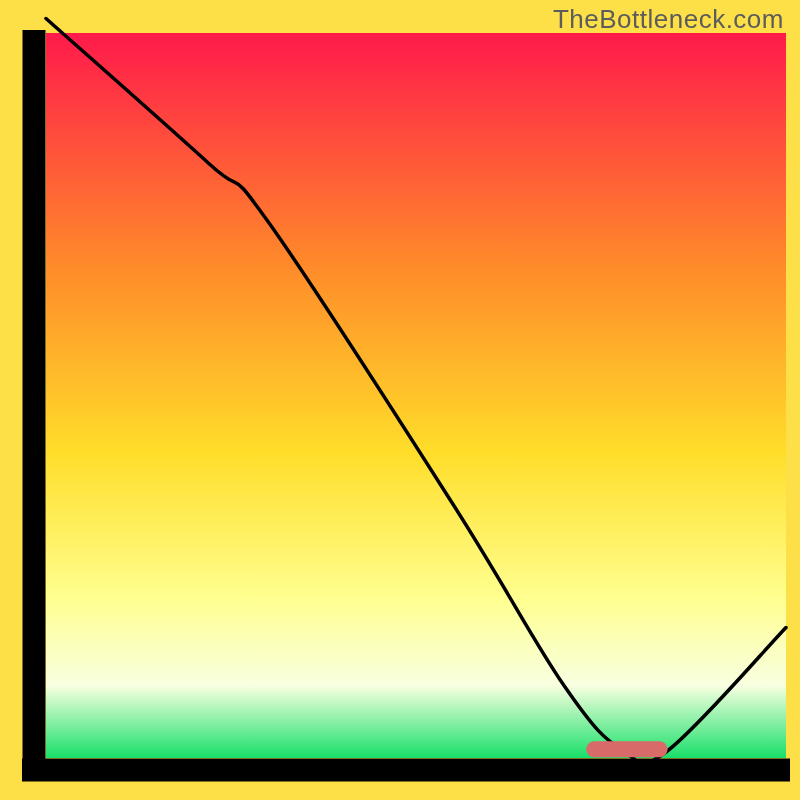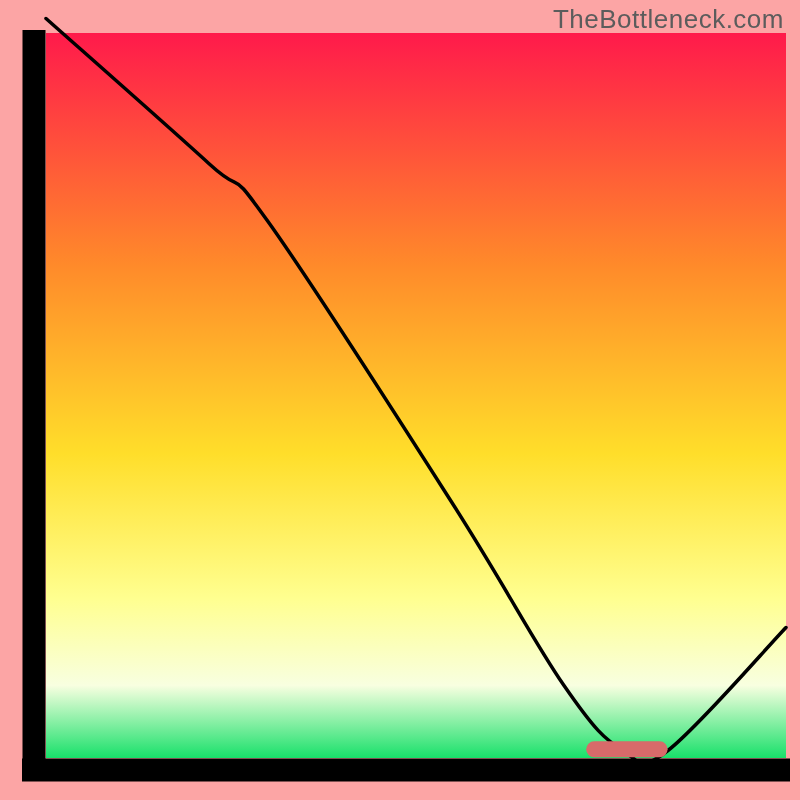--- a/index.html
+++ b/index.html
@@ -8,21 +8,21 @@
     width: 800px;
     height: 800px;
     background: #ffffff;
     font-family: Arial, Helvetica, sans-serif;
     overflow: hidden;
   }
   .frame {
     position: relative;
     width: 800px;
     height: 800px;
-    background: #fca5a5;
+    background: #fde047;
   }
   .watermark {
     position: absolute;
     top: 4px;
     right: 16px;
     font-size: 26px;
     font-weight: 500;
     color: #5c5c5c;
     letter-spacing: 0.5px;
   }

